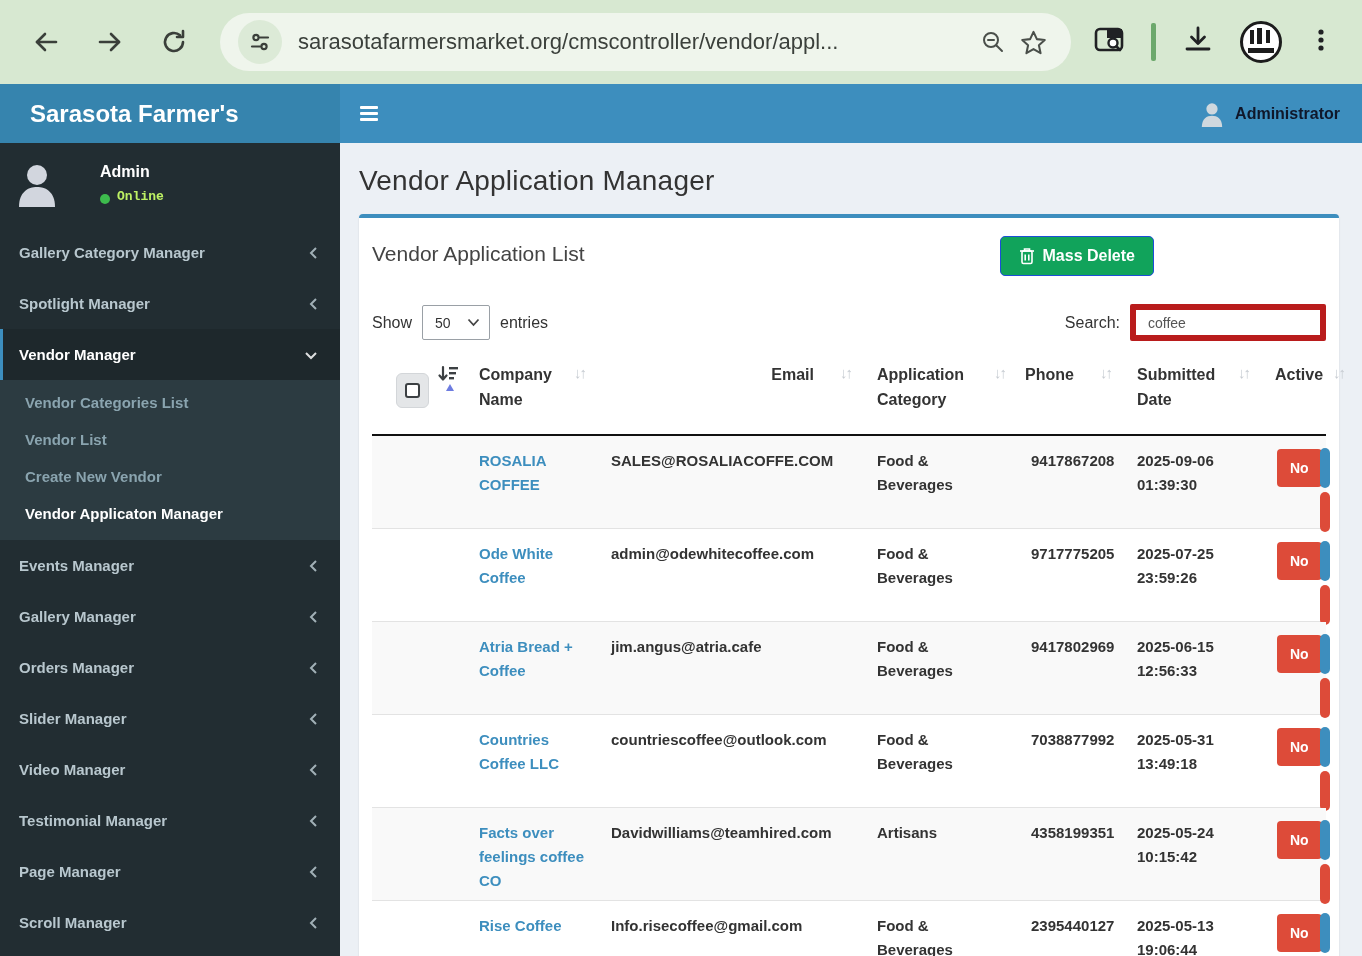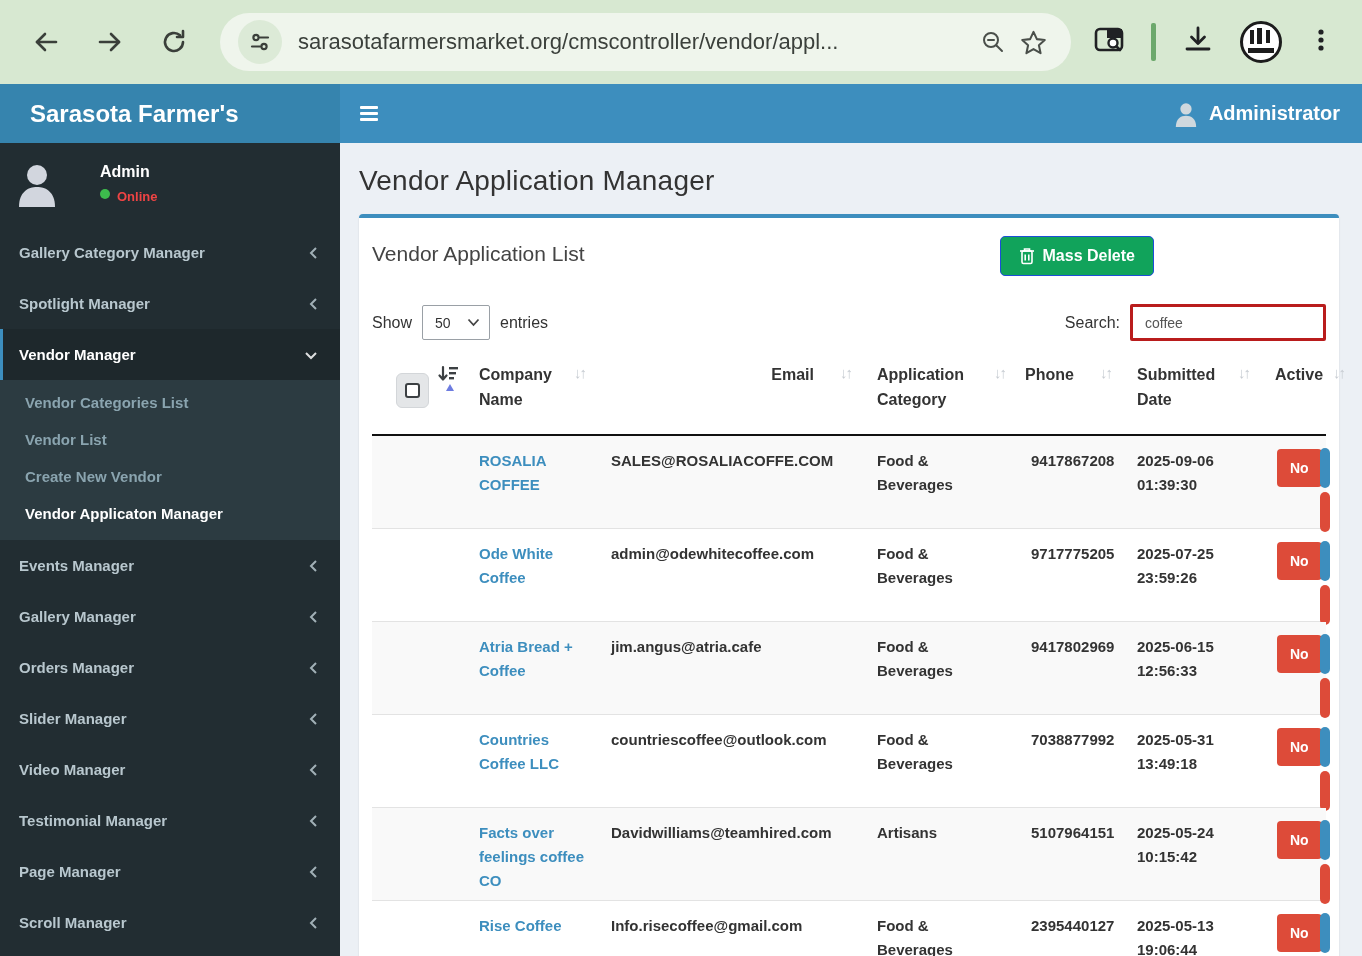--- a/index.html
+++ b/index.html
@@ -20,28 +20,28 @@
   .avatar-btn i { position:absolute; background:#1c1c1c; }
 
   
   .shell { display:flex; height:872px; }
   .sidebar { width:340px; background:#222d32; flex:none; display:flex; flex-direction:column; }
   .brand { height:59px; background:#3684ae; color:#fff; font-size:24px; font-weight:bold; display:flex; align-items:center; padding-left:30px; flex:none; }
   .mainarea { flex:1; display:flex; flex-direction:column; min-width:0; }
   .topbar { height:59px; background:#3d8ebe; display:flex; align-items:center; justify-content:space-between; padding:0 22px 0 16px; flex:none; }
   .burger { width:26px; cursor:pointer; padding:4px; }
   .burger i { display:block; height:3px; background:#fff; margin:3px 0; border-radius:1px; }
-  .topuser { display:flex; align-items:center; gap:10px; color:#ffffff; font-weight:bold; font-size:20px; cursor:pointer; }
+  .topuser { display:flex; align-items:center; gap:10px; color:#0f172a; font-weight:bold; font-size:16px; cursor:pointer; }
 
   
   .userpanel { display:flex; padding:18px 10px 20px 14px; align-items:flex-start; }
   .user-ava { width:46px; height:46px; flex:none; }
   .user-meta { margin-left:40px; padding-top:2px; }
   .user-name { color:#fff; font-weight:bold; font-size:16px; }
-  .user-status { display:flex; align-items:flex-start; gap:7px; margin-top:8px; color:#ef4444; font-size:13px; font-weight:bold; }
+  .user-status { display:flex; align-items:flex-end; gap:7px; margin-top:8px; color:#bef264; font-size:13px; font-weight:bold;font-family:Liberation Mono, monospace; }
   .dot { width:10px; height:10px; border-radius:50%; background:#3dbb4d; }
   .menu { list-style:none; }
   .mitem { display:flex; align-items:center; justify-content:space-between; padding:17px 22px 17px 19px; color:#b8c7ce; font-size:15px; font-weight:bold; cursor:pointer;gap:48px; }
   .mitem.active { background:#1e282c; color:#fff; border-left:3px solid #3d8ebe; padding-left:16px; }
   .chev { flex:none; opacity:.85; }
   .submenu { list-style:none; background:#2c3b41; padding:4px 0 8px; }
   .subitem { padding:10px 12px 10px 25px; color:#8aa4af; font-size:15px; font-weight:bold; cursor:pointer; }
   .subitem.active { color:#fff; }
 
   
@@ -49,21 +49,21 @@
   .page-title { font-size:28px; color:#333; font-weight:normal; letter-spacing:.2px; }
   .panel { margin-top:17px; background:#fff; border-top:4px solid #3d8ebe; border-radius:4px; box-shadow:0 1px 2px rgba(0,0,0,.12); padding:0 13px; position:relative; }
   .panel-head { display:flex; align-items:flex-start; justify-content:space-between; padding:18px 0 10px; }
   .panel-title { font-size:21px; color:#444; font-weight:normal; padding-top:6px; }
   .btn-green { background:#11a35b; border:1px solid #1d4ed8; color:#fff; font-size:16px; font-weight:bold; border-radius:5px; padding:10px 18px; display:flex; align-items:center; gap:8px; cursor:pointer; margin-right:172px; }
 
   .controls { display:flex; align-items:center; justify-content:space-between; padding:18px 0 16px; }
   .show-group { display:flex; align-items:center; gap:10px; font-size:16px; color:#333; }
   .fake-select { width:68px; height:35px; border:1px solid #9aa0a6; border-radius:2px; background:#fff; display:flex; align-items:center; justify-content:space-between; padding:0 9px 0 12px; font-size:14px; color:#333; cursor:pointer; }
   .search-group { display:flex; align-items:center; gap:10px; font-size:16px; color:#333; }
-  .search-group input { width:196px; height:37px; border:3px solid #b91c1c; border-radius:2px; font-size:14px; color:#555; padding:0 12px; font-family:"Liberation Sans",sans-serif; outline:none; background:#fff; }
+  .search-group input { width:196px; height:37px; border:6px solid #b91c1c; border-radius:2px; font-size:14px; color:#555; padding:0 12px; font-family:"Liberation Sans",sans-serif; outline:none; background:#fff; }
 
   
   .tbl { width:100%; }
   .thead { display:flex; border-bottom:2px solid #111; padding-bottom:21px; }
   .th { font-weight:bold; font-size:16px; color:#333; display:flex; align-items:flex-start; gap:6px; padding:6px 13px 0; }
   .sort { color:#c8cdd3; font-size:15px; letter-spacing:-2px; cursor:pointer; flex:none; line-height:1; padding-top:2px; }
   .th-label { line-height:1.55; }
   .c-sel   { width:94px;  flex:none; }
   .c-comp  { width:132px; flex:none; }
   .c-email { width:266px; flex:none; }
@@ -408,21 +408,21 @@
                 <div class="pill edit"></div>
                 <div class="pill del"></div>
               </div>
           </div>
 
           <div class="trow odd">
             <div class="td c-sel"><span class="row-cb"></span></div>
             <div class="td c-comp"><span class="link">Facts over feelings coffee CO</span></div>
             <div class="td c-email">Davidwilliams@teamhired.com</div>
             <div class="td c-cat">Artisans</div>
-            <div class="td c-phone">5107964151</div>
+            <div class="td c-phone">4358199351</div>
             <div class="td c-date">2025-05-24 10:15:42</div>
             <div class="td c-act"><span class="badge-no">No</span></div>
             <div class="clip-actions">
                 <div class="pill edit"></div>
                 <div class="pill del"></div>
               </div>
           </div>
 
           <div class="trow">
             <div class="td c-sel"><span class="row-cb"></span></div>

